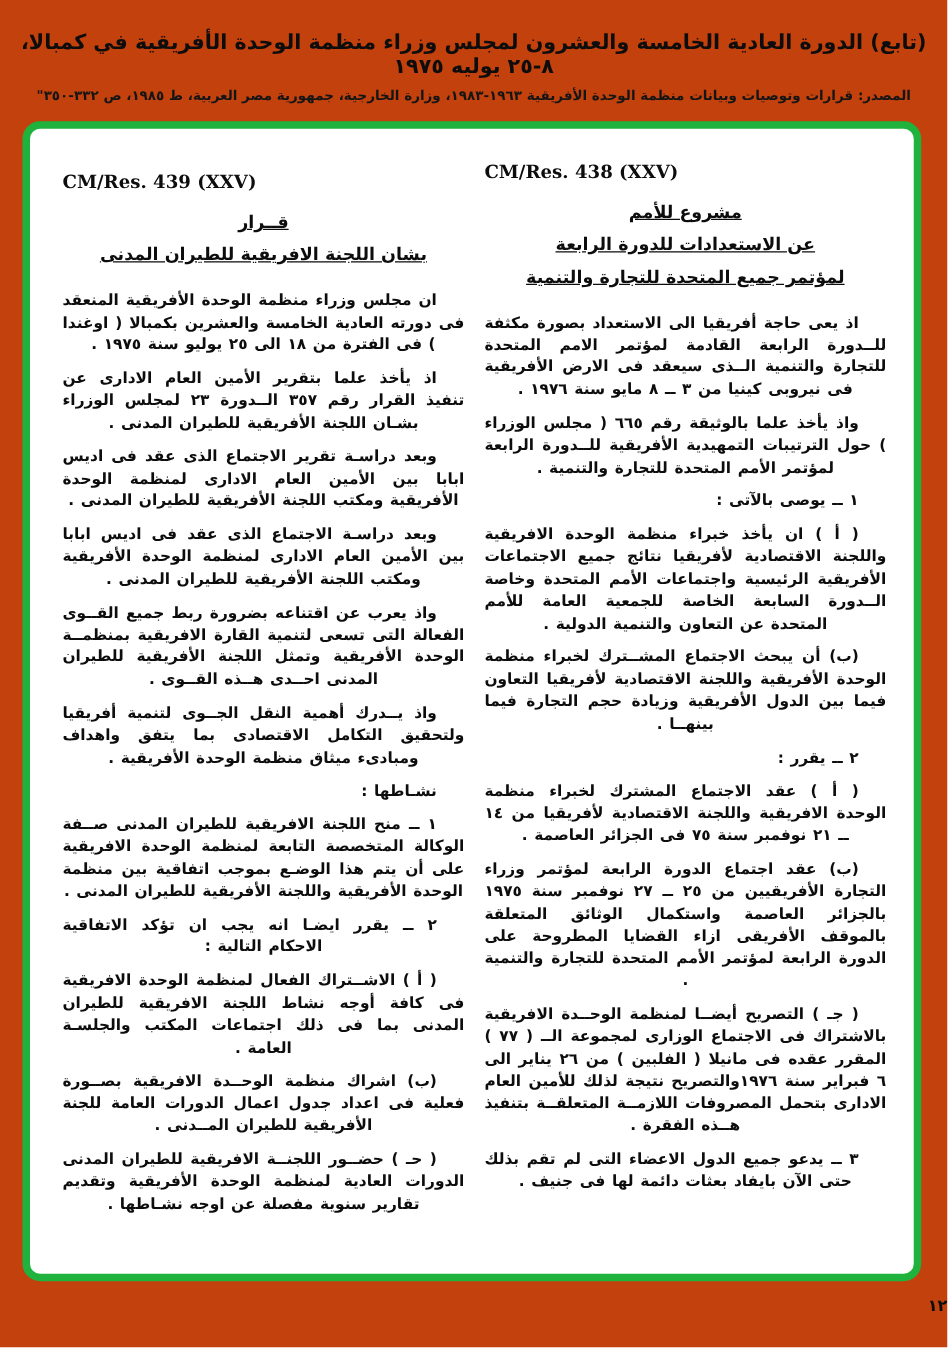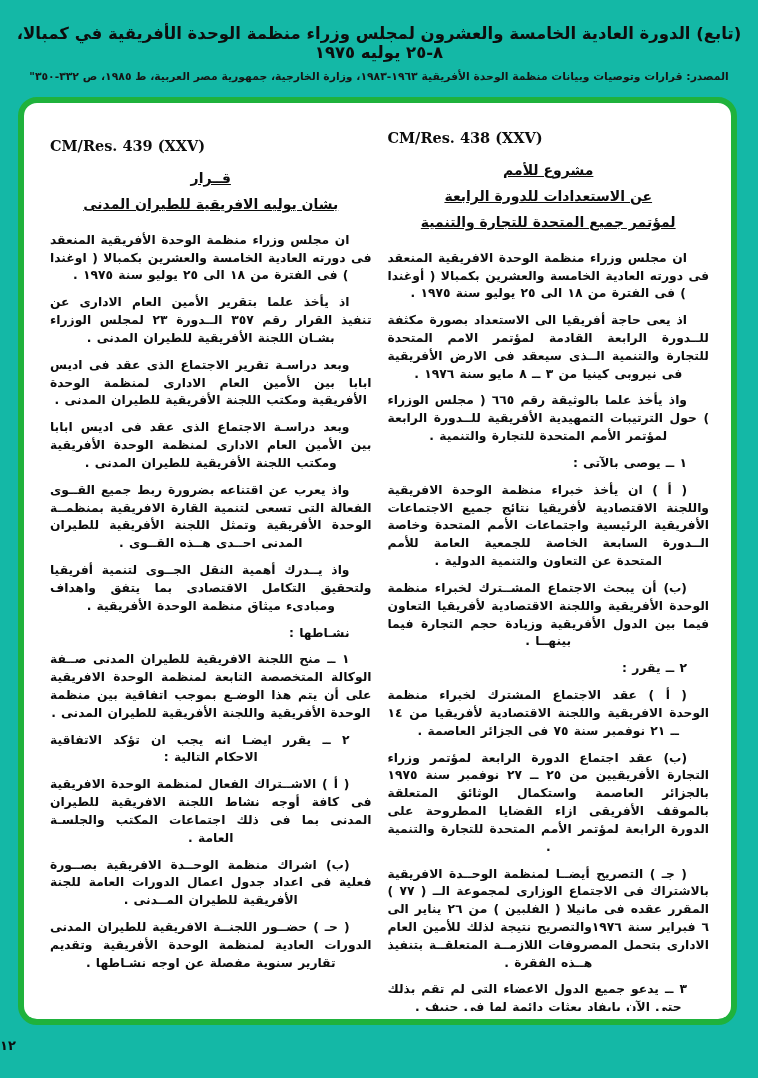--- a/index.html
+++ b/index.html
@@ -4,21 +4,21 @@
 <style>
   * { box-sizing: border-box; margin: 0; padding: 0; }
   html, body { background: #ffffff; }
   body {
     width: 758px; height: 1078px;
     position: relative;
     font-family: "DejaVu Sans", sans-serif;
     color: #0d0d0d;
     overflow: hidden;
   }
-  .page { position: absolute; inset: 0; background: #14b8a6; }
+  .page { position: absolute; inset: 0; background: #c2410c; }
 
   
   .header { position: absolute; top: 24px; left: 0; right: 0; text-align: center; }
   .header-line1 {
     direction: rtl;
     font-size: 16.5px;
     font-weight: bold;
     letter-spacing: 0.2px;
   }
   .header-line2 {
@@ -80,44 +80,44 @@
   }
   .para.line {
     text-align: right;
     text-align-last: right;
   }
 
   
   .page-number {
     position: absolute;
     top: 1038px; left: 0; right: 0;
-    text-align: left;
+    text-align: right;
     direction: rtl;
     font-weight: bold;
     font-size: 13px;
   }
 </style>
 </head>
 <body>
 
 <div class="page">
 
   <div class="header">
     <div class="header-line1">(تابع) الدورة العادية الخامسة والعشرون لمجلس وزراء منظمة الوحدة الأفريقية في كمبالا، ٨-٢٥ يوليه ١٩٧٥</div>
     <div class="header-line2">المصدر:  قرارات وتوصيات وبيانات منظمة الوحدة الأفريقية ١٩٦٣-١٩٨٣، وزارة الخارجية، جمهورية مصر العربية، ط ١٩٨٥، ص ٣٣٢-٣٥٠"</div>
   </div>
 
-  <div class="frame" style="border-color: rgb(31, 178, 60); border-radius: 19px;">
+  <div class="frame" style="border-color: rgb(31, 178, 60);">
     <div class="columns">
 
       <div class="col col-439">
         <div class="res-ref">CM/Res. 439  (XXV)</div>
         <div class="res-title-block">
             <p class="title-line">قــرار</p>
-            <p class="title-line">بشان يوليه الافريقية للطيران المدنى</p>
+            <p class="title-line">بشان اللجنة الافريقية للطيران المدنى</p>
           </div>
         <div class="res-body">
             <p class="para">ان مجلس وزراء منظمة الوحدة الأفريقية المنعقد فى دورته العادية الخامسة والعشرين بكمبالا ( اوغندا ) فى الفترة من ١٨ الى ٢٥ يوليو سنة ١٩٧٥ .</p>
             <p class="para">اذ يأخذ علما بتقرير الأمين العام الادارى عن تنفيذ القرار رقم ٣٥٧ الــدورة ٢٣ لمجلس الوزراء بشـان اللجنة الأفريقية للطيران المدنى .</p>
             <p class="para">وبعد دراسـة تقرير الاجتماع الذى عقد فى اديس ابابا بين الأمين العام الادارى لمنظمة الوحدة الأفريقية ومكتب اللجنة الأفريقية للطيران المدنى .</p>
             <p class="para">وبعد دراسـة الاجتماع الذى عقد فى اديس ابابا بين الأمين العام الادارى لمنظمة الوحدة الأفريقية ومكتب اللجنة الأفريقية للطيران المدنى .</p>
             <p class="para">واذ يعرب عن اقتناعه بضرورة ربط جميع القــوى الفعالة التى تسعى لتنمية القارة الافريقية بمنظمــة الوحدة الأفريقية وتمثل اللجنة الأفريقية للطيران المدنى احــدى هــذه القــوى .</p>
             <p class="para">واذ يــدرك أهمية النقل الجــوى لتنمية أفريقيا ولتحقيق التكامل الاقتصادى بما يتفق واهداف ومبادىء ميثاق منظمة الوحدة الأفريقية .</p>
             <p class="para line">نشـاطها :</p>
             <p class="para">١ ــ منح اللجنة الافريقية للطيران المدنى صــفة الوكالة المتخصصة التابعة لمنظمة الوحدة الافريقية على أن يتم هذا الوضـع بموجب اتفاقية بين منظمة الوحدة الأفريقية واللجنة الأفريقية للطيران المدنى .</p>
@@ -129,21 +129,20 @@
       </div>
 
       <div class="col col-438">
         <div class="res-ref">CM/Res. 438  (XXV)</div>
         <div class="res-title-block">
             <p class="title-line">مشروع للأمم</p>
             <p class="title-line">عن الاستعدادات للدورة الرابعة</p>
             <p class="title-line">لمؤتمر جميع المتحدة للتجارة والتنمية</p>
           </div>
         <div class="res-body">
-            <p class="para">ان مجلس وزراء منظمة الوحدة الافريقية المنعقد فى دورته العادية الخامسة والعشرين بكمبالا ( أوغندا ) فى الفترة من ١٨ الى ٢٥ يوليو سنة ١٩٧٥ .</p>
             <p class="para">اذ يعى حاجة أفريقيا الى الاستعداد بصورة مكثفة للــدورة الرابعة القادمة لمؤتمر الامم المتحدة للتجارة والتنمية الــذى سيعقد فى الارض الأفريقية فى نيروبى كينيا من ٣ ــ ٨ مايو سنة ١٩٧٦ .</p>
             <p class="para">واذ يأخذ علما بالوثيقة رقم ٦٦٥ ( مجلس الوزراء ) حول الترتيبات التمهيدية الأفريقية للــدورة الرابعة لمؤتمر الأمم المتحدة للتجارة والتنمية .</p>
             <p class="para line">١ ــ يوصى بالآتى :</p>
             <p class="para">( أ ) ان يأخذ خبراء منظمة الوحدة الافريقية واللجنة الاقتصادية لأفريقيا نتائج جميع الاجتماعات الأفريقية الرئيسية واجتماعات الأمم المتحدة وخاصة الــدورة السابعة الخاصة للجمعية العامة للأمم المتحدة عن التعاون والتنمية الدولية .</p>
             <p class="para">(ب) أن يبحث الاجتماع المشــترك لخبراء منظمة الوحدة الأفريقية واللجنة الاقتصادية لأفريقيا التعاون فيما بين الدول الأفريقية وزيادة حجم التجارة فيما بينهــا .</p>
             <p class="para line">٢ ــ يقرر :</p>
             <p class="para">( أ ) عقد الاجتماع المشترك لخبراء منظمة الوحدة الافريقية واللجنة الاقتصادية لأفريقيا من ١٤ ــ ٢١ نوفمبر سنة ٧٥ فى الجزائر العاصمة .</p>
             <p class="para">(ب) عقد اجتماع الدورة الرابعة لمؤتمر وزراء التجارة الأفريقيين من ٢٥ ــ ٢٧ نوفمبر سنة ١٩٧٥ بالجزائر العاصمة واستكمال الوثائق المتعلقة بالموقف الأفريقى ازاء القضايا المطروحة على الدورة الرابعة لمؤتمر الأمم المتحدة للتجارة والتنمية .</p>
             <p class="para">( جـ ) التصريح أيضــا لمنظمة الوحــدة الافريقية بالاشتراك فى الاجتماع الوزارى لمجموعة الــ ( ٧٧ ) المقرر عقده فى مانيلا ( الفلبين ) من ٢٦ يناير الى ٦ فبراير سنة ١٩٧٦والتصريح نتيجة لذلك للأمين العام الادارى بتحمل المصروفات اللازمــة المتعلقــة بتنفيذ هــذه الفقرة .</p>
             <p class="para">٣ ــ يدعو جميع الدول الاعضاء التى لم تقم بذلك حتى الآن بايفاد بعثات دائمة لها فى جنيف .</p>

